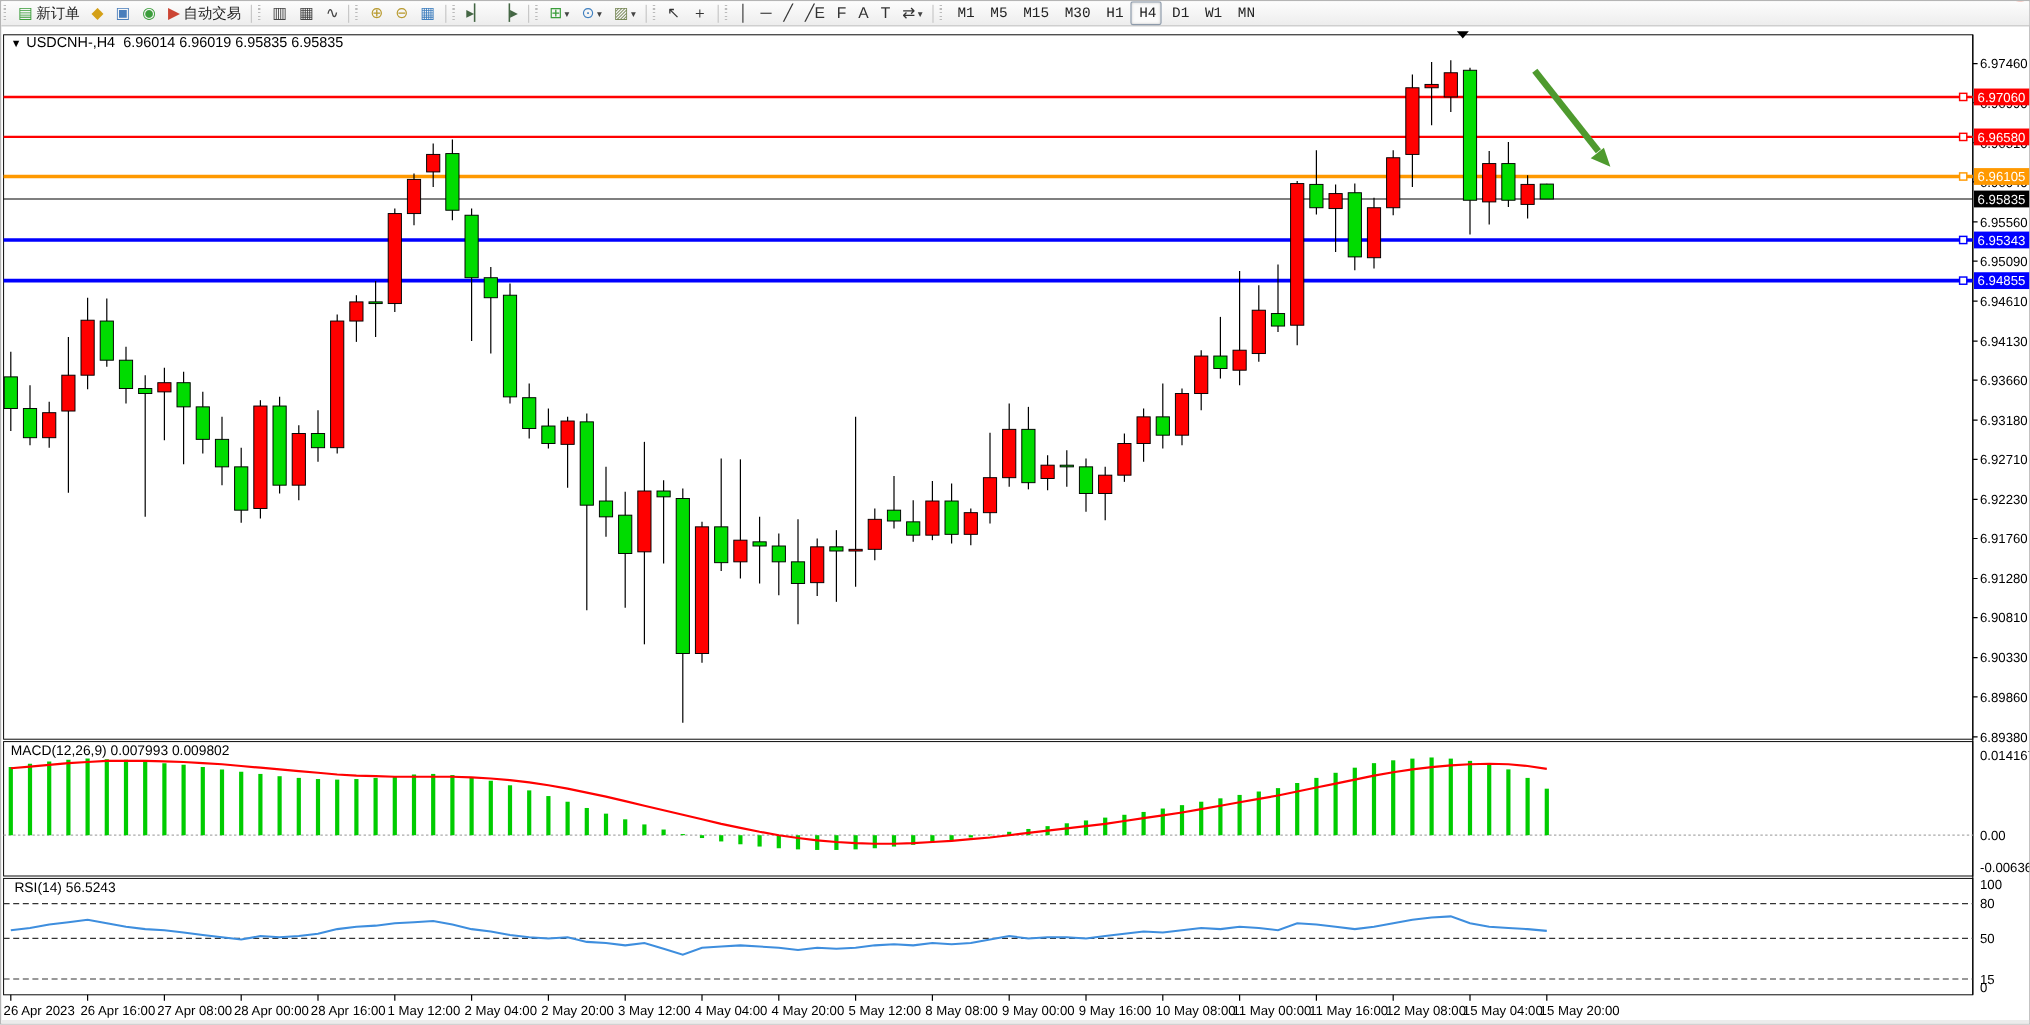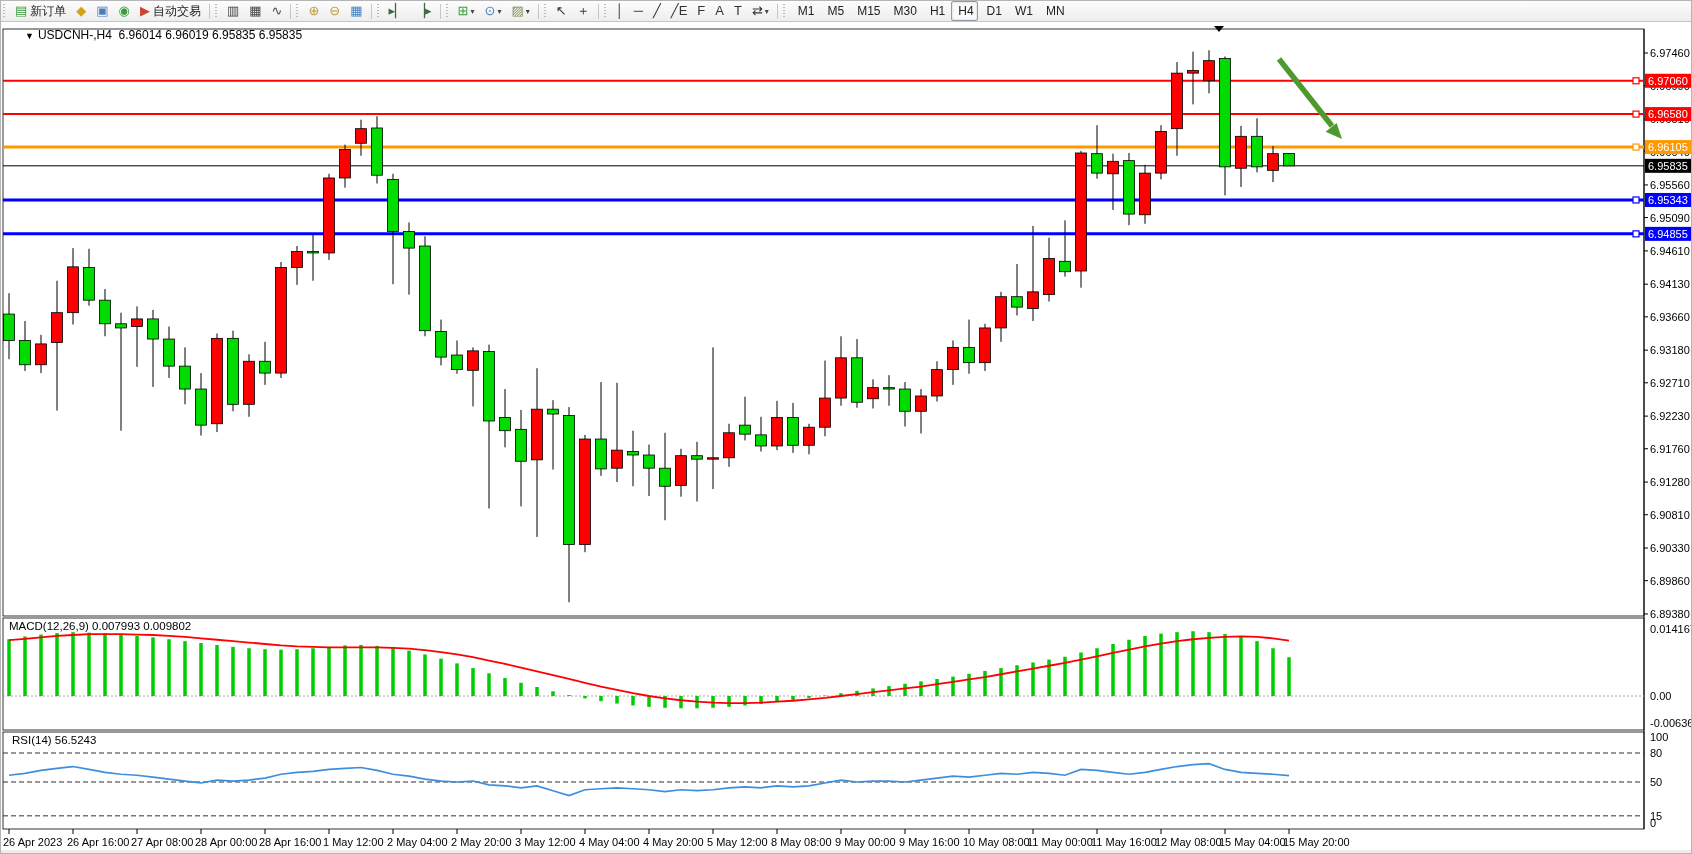--- a/index.html
+++ b/index.html
@@ -10,34 +10,34 @@
   #toolbar{position:absolute;left:0;top:0;width:1692px;height:20px;
      background:linear-gradient(#fdfdfd,#ededed);border-bottom:1px solid #c4c4c4;
      display:flex;align-items:center;font-size:12px;color:#222;z-index:5;}
   .tb-group{display:flex;align-items:center;height:20px;}
   .grip{width:5px;height:14px;margin:0 2px;
      background:repeating-linear-gradient(#bbb 0 1px,transparent 1px 3px);
      background-size:2px 100%;background-repeat:repeat-y;}
   .tb-btn{display:inline-flex;align-items:center;height:18px;padding:0 3px;margin:0 1px;
      border:1px solid transparent;border-radius:2px;cursor:default;white-space:nowrap;}
   .tb-btn .glyph{font-size:13px;line-height:18px;}
-  .tb-btn .lbl{margin-left:3px;}
+  .tb-btn .lbl{margin-left:3px;font-family:Liberation Mono, monospace;}
   .tb-btn .caret{font-size:8px;color:#444;margin-left:2px;}
   .tb-btn.active{background:#fafafa;border:1px solid #8e9bab;box-shadow:inset 0 0 2px #bbb;text-align:right;}
   .tb-sep{width:1px;height:15px;background:#c8c8c8;margin:0 3px;}
   #tb-right{position:absolute;right:6px;top:0;height:20px;display:flex;align-items:center;gap:8px;}
   .mag{position:relative;width:9px;height:9px;border:2px solid #4a6da8;border-radius:50%;display:inline-block;}
   .mag:after{content:"";position:absolute;left:8px;top:8px;width:5px;height:2px;background:#4a6da8;transform:rotate(45deg);}
   .bubble{position:relative;width:13px;height:10px;border:1.5px solid #8a9099;border-radius:3px;background:#f2f4f6;}
   .badge{position:absolute;right:-6px;top:-5px;min-width:11px;height:11px;border-radius:6px;
      background:#e03c1f;color:#fff;font-size:9px;line-height:11px;text-align:center;font-weight:bold;padding:0 1px;}
   
   #chart-svg{position:absolute;left:0;top:0;}
   .overlay{position:absolute;z-index:3;color:#000;white-space:nowrap;}
-  .chart-title{left:24px;top:27px;font-size:12px;}
+  .chart-title{left:8px;top:27px;font-size:12px;}
   .chart-title .tri{font-size:9px;margin-right:4px;color:#000;}
   .ind-label{font-size:11.5px;}
 </style>
 </head>
 <body>
 
 <div id="app">
   <div id="toolbar">
       <span class="tb-group">
         <span class="grip"></span>

